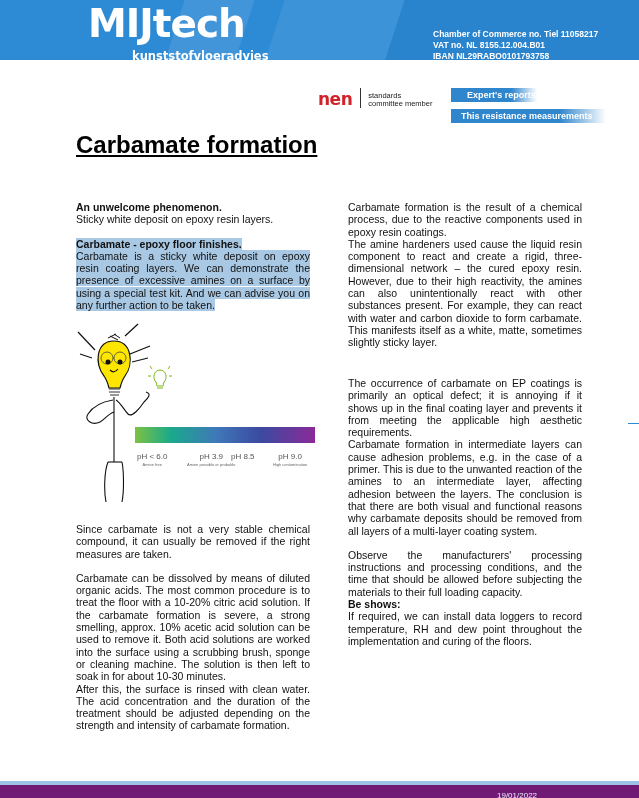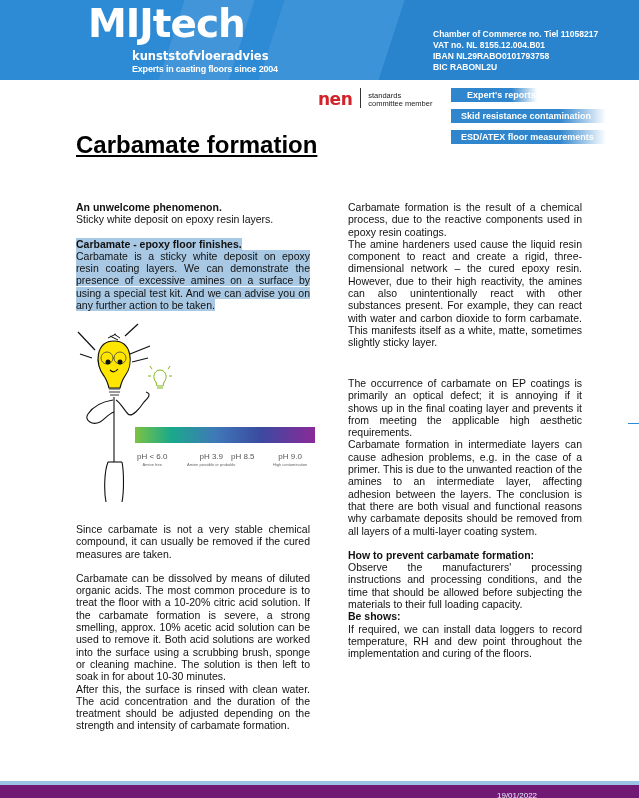--- a/index.html
+++ b/index.html
@@ -1,21 +1,21 @@
 <!DOCTYPE html>
 <html><head>
 <meta charset="utf-8">
 <style>
   * { box-sizing: border-box; margin: 0; padding: 0; }
   html, body { width: 639px; height: 798px; overflow: hidden; background: #ffffff; }
   body { position: relative; font-family: "Liberation Sans", sans-serif; color: #111; }
 
   
   .header {
-    position: absolute; left: 0; top: 0; width: 639px; height: 80px;
+    position: absolute; left: 0; top: 0; width: 639px; height: 60px;
     background: #2d8ad4;
     overflow: hidden;
   }
   .header .stripe1 {
     position: absolute; left: 170px; top: -20px; width: 70px; height: 130px;
     background: rgba(255,255,255,0.10); transform: skewX(-18deg);
   }
   .header .stripe2 {
     position: absolute; left: 270px; top: -20px; width: 120px; height: 130px;
     background: rgba(255,255,255,0.08); transform: skewX(-18deg);
@@ -120,22 +120,21 @@
   <div class="nen-logo">nen</div>
   <div class="nen-divider"></div>
   <div class="nen-text">
     <div>standards</div>
     <div>committee member</div>
   </div>
 </div>
 
 <div class="services">
   <a class="service s0">Expert's reports</a>
-  <a class="service s1">Skid resistance contamination</a>
-  <a class="service s2">ESD/ATEX floor measurements</a>
+  <a class="service s1">This resistance measurements</a>
 </div>
 
 <div class="title">
   <div>Carbamate formation</div>
 </div>
 
 <div class="col col-left" style="top: 201px;">
   <div class="bold">An unwelcome phenomenon.</div>
   <div class="para">Sticky white deposit on epoxy resin layers.</div>
   <div>
@@ -218,34 +217,33 @@
   <div class="ph-item" style="left: 96px;">
     <div class="ph-val">pH 8.5</div>
   </div>
   <div class="ph-item" style="left: 138px;">
     <div class="ph-val">pH 9.0</div>
     <div class="ph-desc">High contamination</div>
   </div>
 </div>
 
 <div class="col col-left" style="top: 523px;">
-  <div class="para">Since carbamate is not a very stable chemical compound, it can usually be removed if the cured measures are taken.</div>
+  <div class="para">Since carbamate is not a very stable chemical compound, it can usually be removed if the right measures are taken.</div>
   <div class="nosp">Carbamate can be dissolved by means of diluted organic acids. The most common procedure is to treat the floor with a 10-20% citric acid solution. If the carbamate formation is severe, a strong smelling, approx. 10% acetic acid solution can be used to remove it. Both acid solutions are worked into the surface using a scrubbing brush, sponge or cleaning machine. The solution is then left to soak in for about 10-30 minutes.</div>
   <div>After this, the surface is rinsed with clean water. The acid concentration and the duration of the treatment should be adjusted depending on the strength and intensity of carbamate formation.</div>
 </div>
 
 <div class="col col-right" style="top: 201px;">
   <div>Carbamate formation is the result of a chemical process, due to the reactive components used in epoxy resin coatings.</div>
   <div>The amine hardeners used cause the liquid resin component to react and create a rigid, three-dimensional network – the cured epoxy resin. However, due to their high reactivity, the amines can also unintentionally react with other substances present. For example, they can react with water and carbon dioxide to form carbamate. This manifests itself as a white, matte, sometimes slightly sticky layer.</div>
 </div>
 
 <div class="col col-right" style="top: 377px;">
   <div>The occurrence of carbamate on EP coatings is primarily an optical defect; it is annoying if it shows up in the final coating layer and prevents it from meeting the applicable high aesthetic requirements.</div>
   <div class="para">Carbamate formation in intermediate layers can cause adhesion problems, e.g. in the case of a primer. This is due to the unwanted reaction of the amines to an intermediate layer, affecting adhesion between the layers. The conclusion is that there are both visual and functional reasons why carbamate deposits should be removed from all layers of a multi-layer coating system.</div>
-  <div class="bold">How to prevent carbamate formation:</div>
   <div>Observe the manufacturers' processing instructions and processing conditions, and the time that should be allowed before subjecting the materials to their full loading capacity.</div>
   <div class="bold">Be shows:</div>
   <div>If required, we can install data loggers to record temperature, RH and dew point throughout the implementation and curing of the floors.</div>
 </div>
 
 <div class="right-mark"></div>
 
 <div class="footer-light"></div>
 <div class="footer">
   <div class="footer-date">19/01/2022</div>

